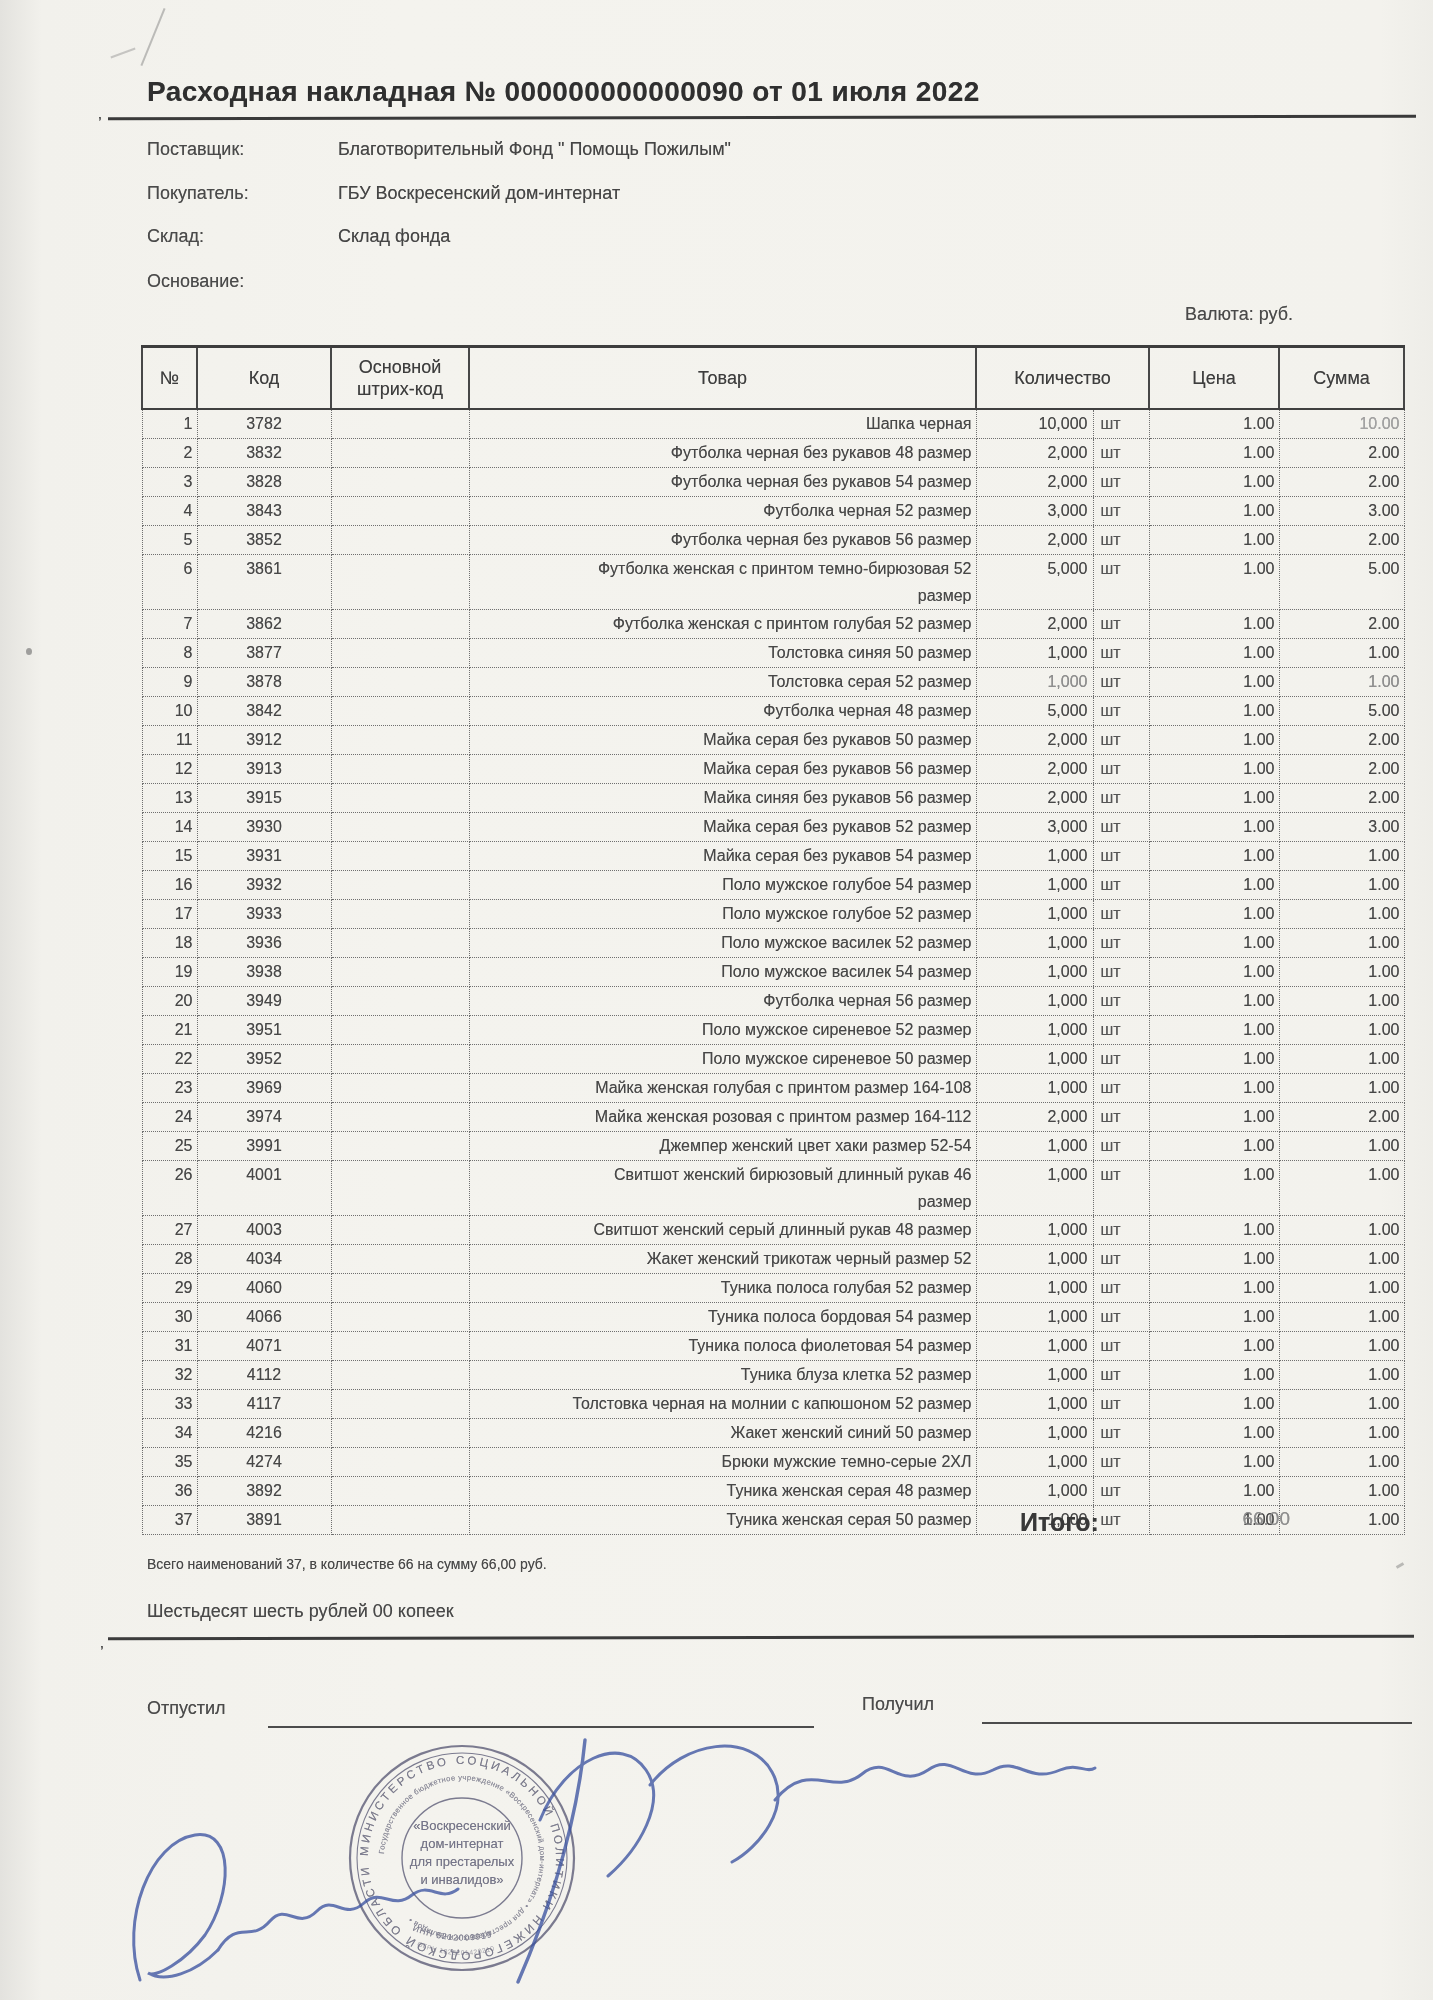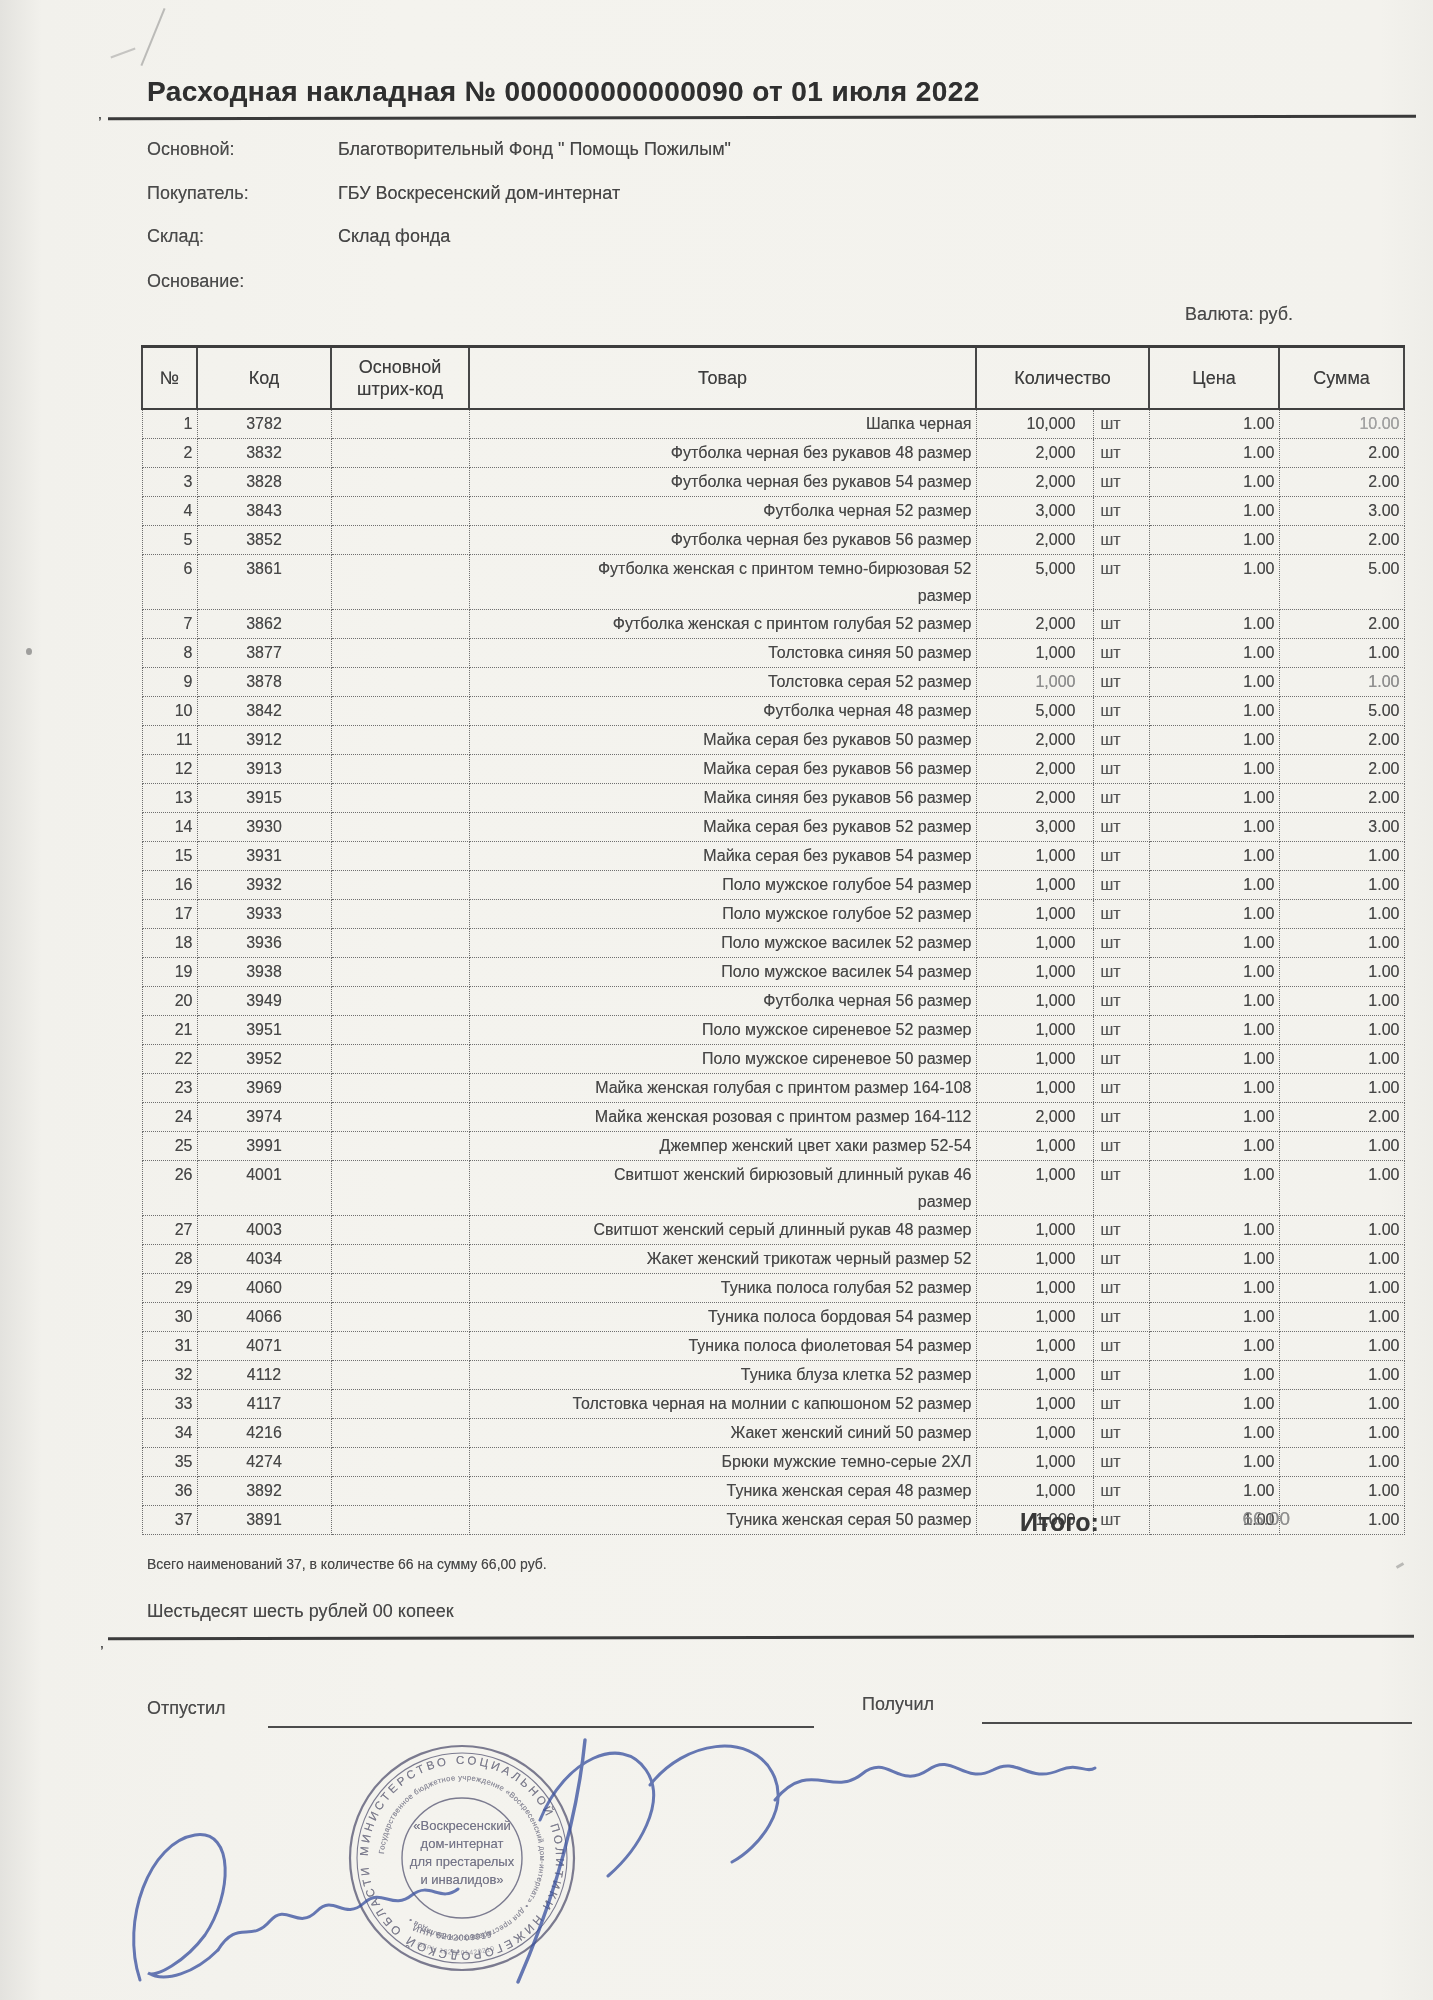--- a/index.html
+++ b/index.html
@@ -44,21 +44,21 @@
     border:1px dotted #6f6f6f;
     height:28px;padding:0 4px;font-size:16px;color:#474747;
     line-height:27px;vertical-align:top;overflow:hidden;
   }
   td.c-num{text-align:right;padding-right:9px;}
   td.c-code{text-align:center;padding-right:13px;}
   td.c-name{text-align:right;padding-left:6px;white-space:pre-line;}
   td.c-qty{padding:0;}
   .qty-wrap{display:flex;height:100%;}
   .qty-val{flex:1;text-align:right;padding-right:5px;}
-  .qty-unit{width:44px;border-left:1px dotted #6f6f6f;padding-left:7px;color:#555;margin-left:12px;}
+  .qty-unit{width:44px;border-left:1px dotted #6f6f6f;padding-left:7px;color:#555;}
   td.c-price{text-align:right;padding-right:24px;}
   td.c-sum{text-align:right;padding-right:15px;}
   tbody tr:first-child td.c-sum{color:#a3a3a3;}
   tbody tr:nth-child(9) td.c-sum,tbody tr:nth-child(9) .qty-val{color:#8f8f8f;}
   
   .total-label{position:absolute;left:1020px;top:1508px;font-size:25px;font-weight:bold;color:#383838;}
   .total-value{position:absolute;left:1148px;top:1508px;width:142px;text-align:right;font-size:19px;color:#8f8f8f;}
   .summary-1{position:absolute;left:147px;top:1556px;font-size:14px;color:#484848;}
   .summary-2{position:absolute;left:147px;top:1601px;font-size:18px;color:#484848;}
   .bottom-rule{position:absolute;left:108px;top:1636px;width:1306px;height:3px;background:#3c3c3c;transform:rotate(-.1deg);}
@@ -87,21 +87,21 @@
   <div class="crease2"></div>
   <span class="speck sp1">’</span>
   <span class="speck sp2">’</span>
   <div class="dot1"></div>
   <div class="dot2"></div>
 
   <h1 class="title">Расходная накладная № 000000000000090 от 01 июля 2022</h1>
   <div class="title-rule"></div>
 
   <div class="field f0">
-    <span class="lbl">Основной:</span><span class="val">Благотворительный Фонд " Помощь Пожилым"</span>
+    <span class="lbl">Поставщик:</span><span class="val">Благотворительный Фонд " Помощь Пожилым"</span>
   </div>
   <div class="field f1">
     <span class="lbl">Покупатель:</span><span class="val">ГБУ Воскресенский дом-интернат</span>
   </div>
   <div class="field f2">
     <span class="lbl">Склад:</span><span class="val">Склад фонда</span>
   </div>
   <div class="field f3">
     <span class="lbl">Основание:</span><span class="val"></span>
   </div>

